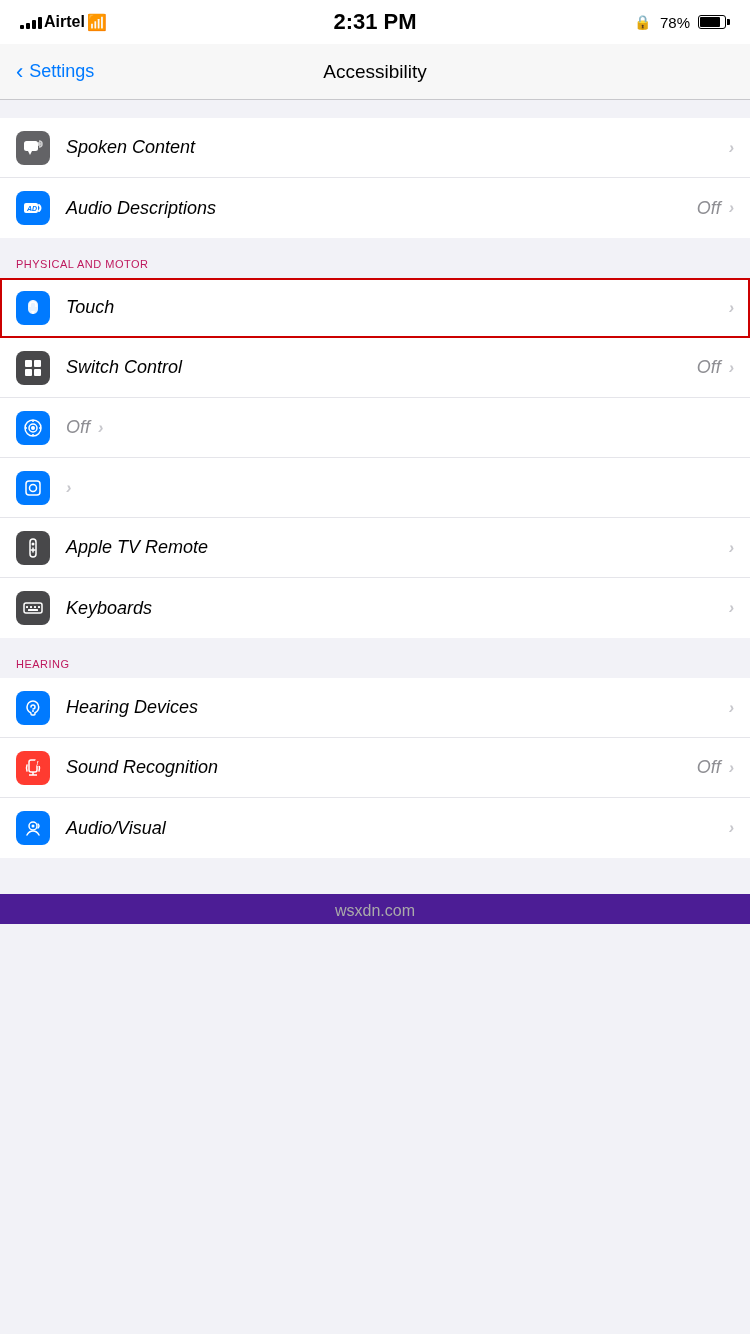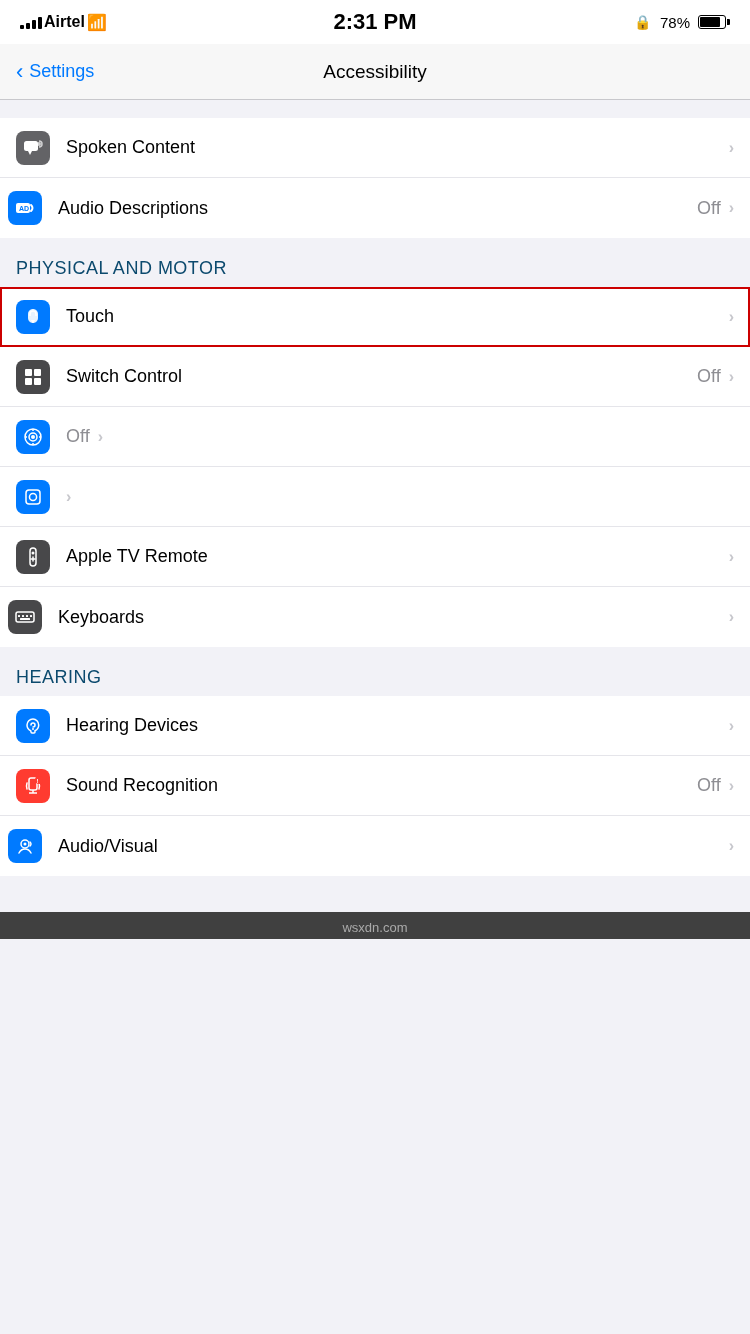--- a/index.html
+++ b/index.html
@@ -116,43 +116,43 @@
       transform: translateX(-50%);
       font-size: 19px;
       font-weight: 400;
       color: #000;
     }
 
     
     .settings-group {
       background: #701a75;
       margin-top: 0;
+      font-style: italic;
     }
     .section-header {
       padding: 20px 16px 8px 16px;
-      font-size: 18px;
+      font-size: 11px;
       font-weight: 400;
-      color: #0c4a6e;
+      color: #be185d;
       text-transform: uppercase;
       letter-spacing: 0.5px;
       background: #f2f2f7;
     }
     .settings-row {
       display: flex;
       align-items: center;
       background: #fff;
       min-height: 60px;
       padding: 8px 16px;
       border-bottom: 1px solid #e5e5ea;
       cursor: pointer;
       position: relative;
     }
     .settings-row:last-child {
       border-bottom: none;
-      padding-left: 8px;
     }
     .settings-row.highlighted {
       outline: 2.5px solid #cc0000;
       outline-offset: -2px;
       z-index: 1;
     }
 
     
     .row-icon {
       width: 34px;
@@ -196,23 +196,23 @@
       background: #f2f2f7;
     }
     .spacer-small {
       height: 18px;
       background: #f2f2f7;
     }
 
     .watermark {
       text-align: center;
       padding: 8px 0 4px 0;
-      font-size: 13px;
+      font-size: 16px;
       color: #aaa;
-      background: #404040;
+      background: #4c1d95;
     }
   </style>
 </head>
 <body>
 
 <div class="status-bar">
   <div class="status-left">
     <div class="signal-bars">
       <div class="signal-bar" style="height:4px;"></div>
       <div class="signal-bar" style="height:6px;"></div>

